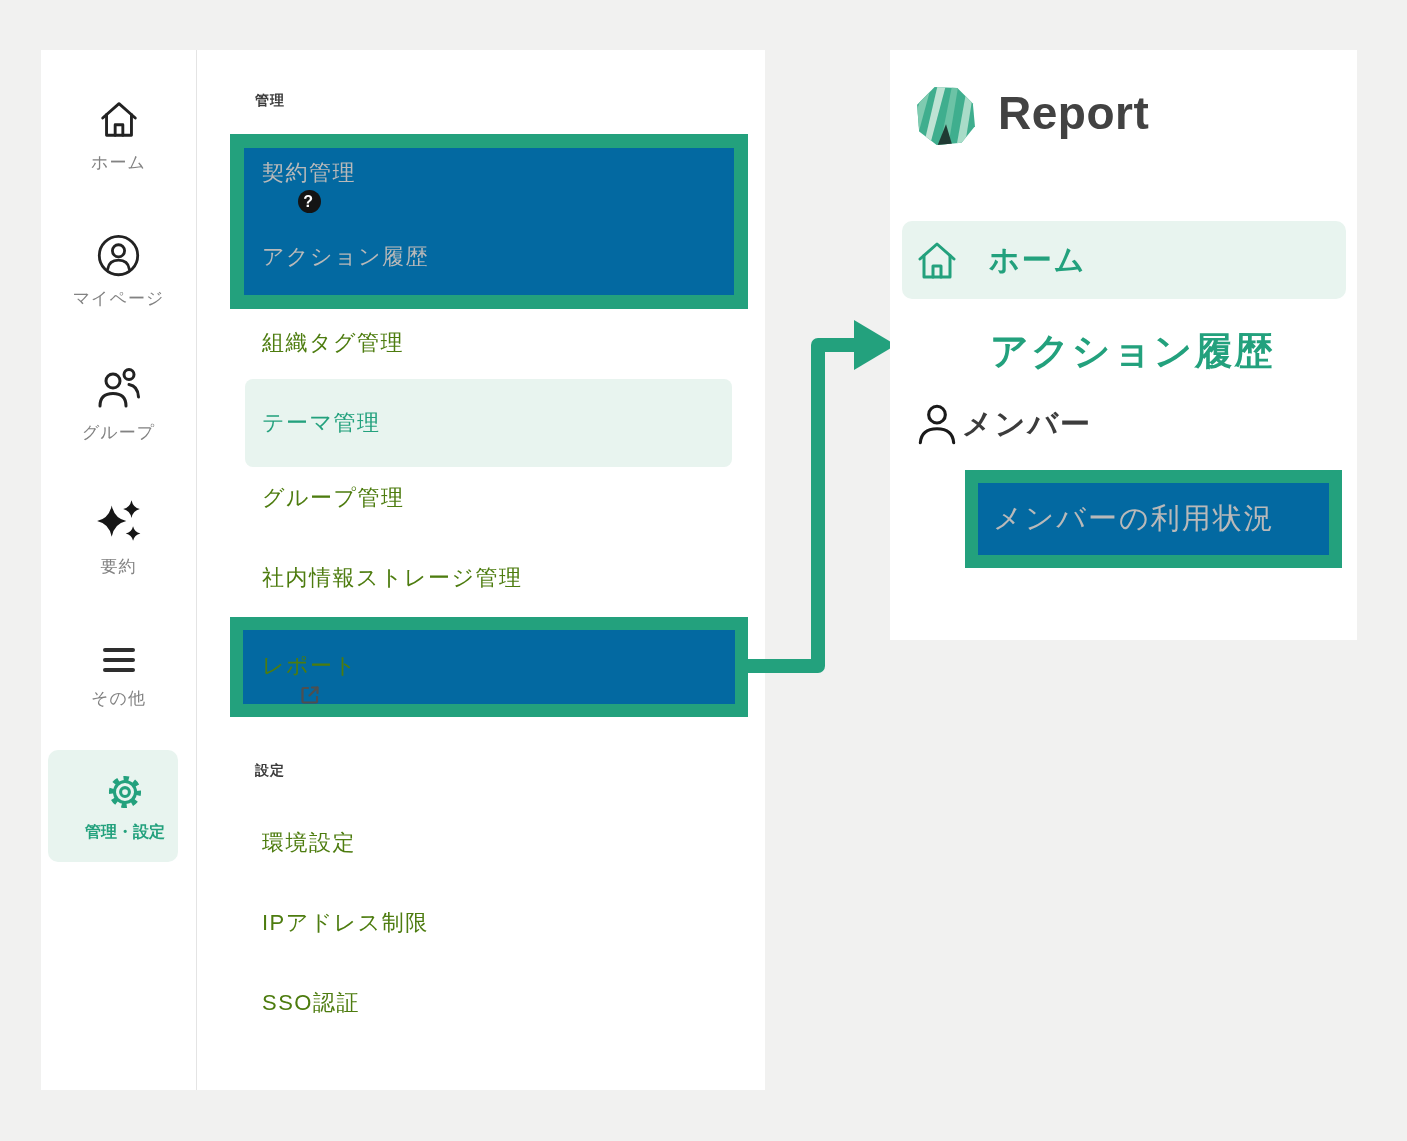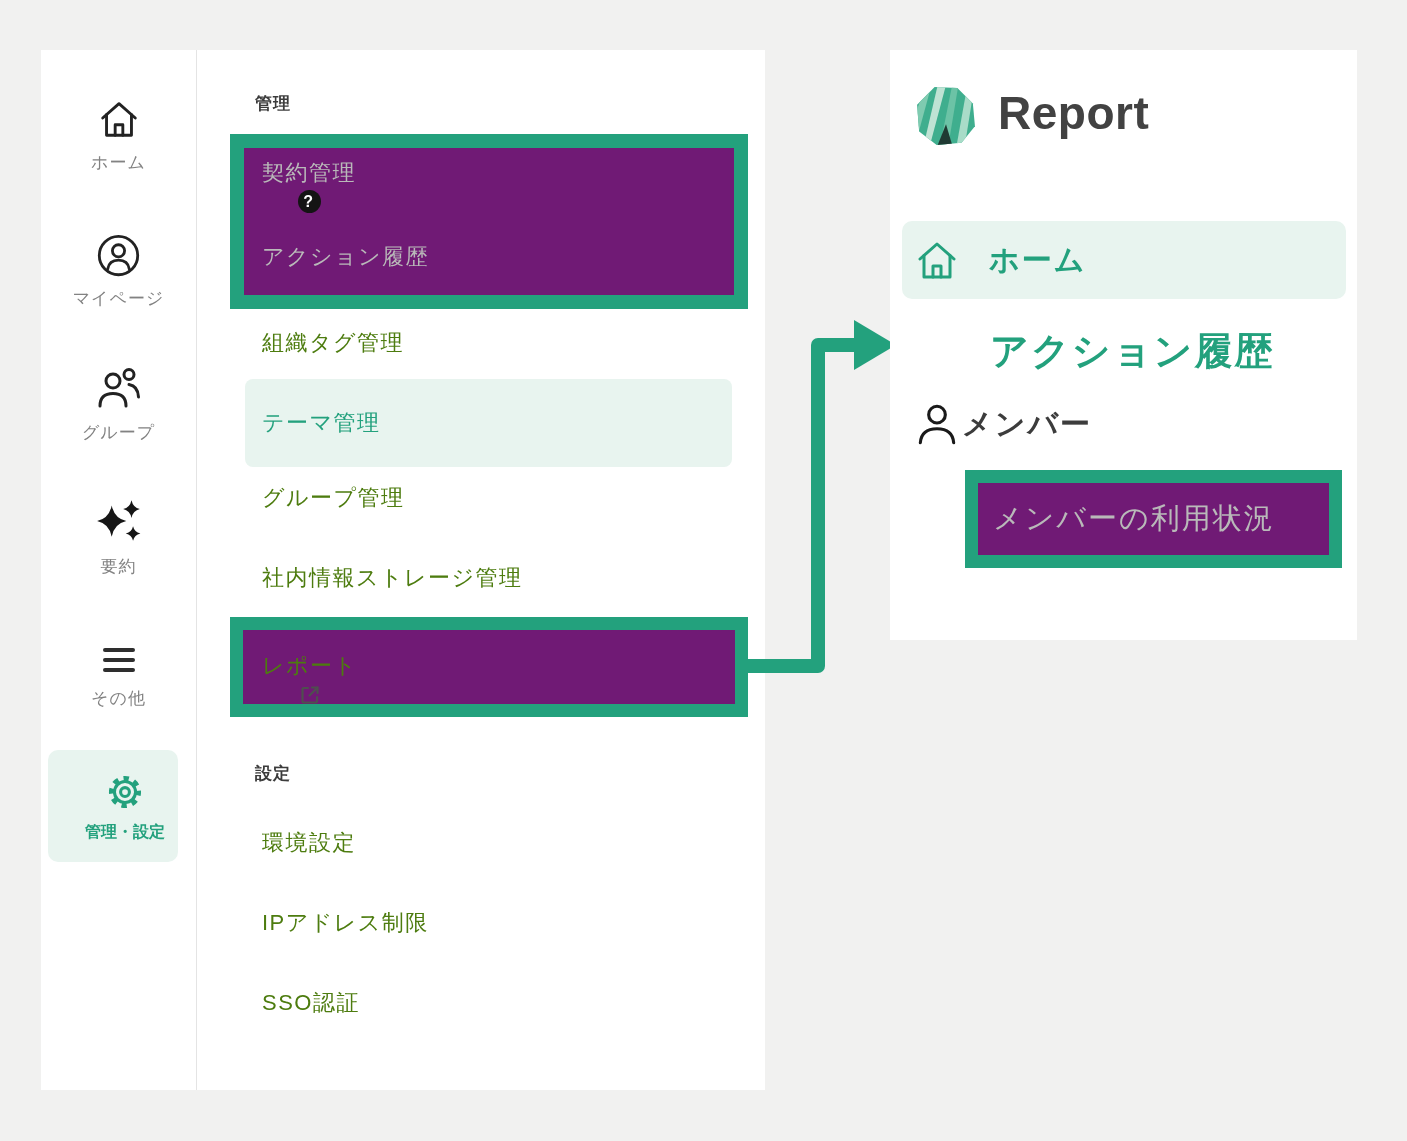--- a/index.html
+++ b/index.html
@@ -12,24 +12,24 @@
   #sidebar-divider { position:absolute; left:196px; top:50px; width:1px; height:1040px; background:#E4E4E4; }
 
   
   .side-item { position:absolute; left:41px; width:155px; display:flex; flex-direction:column; align-items:center; gap:9px; cursor:pointer; }
   .side-item .lbl { font-size:17px; color:#828282; letter-spacing:1px; }
   #side-admin-tile { position:absolute; left:48px; top:750px; width:130px; height:112px; background:#E8F4EF; border-radius:10px;
     display:flex; flex-direction:column; align-items:center; justify-content:center; gap:7px; cursor:pointer;padding-left:24px; }
   #side-admin-tile .lbl { font-size:16px; color:#23A17D; font-weight:bold; }
 
   
-  .menu-header { position:absolute; left:255px; font-size:17px; font-weight:bold; color:#3C3C3C; letter-spacing:1px; }
+  .menu-header { position:absolute; left:255px; font-size:14px; font-weight:bold; color:#3C3C3C; letter-spacing:1px; }
   .menu-item { position:absolute; left:262px; font-size:22px; color:#4d7c0f; letter-spacing:1.5px; cursor:pointer; white-space:nowrap; }
   .menu-item.disabled { color:#B9B9B9; }
-  .hl-frame { position:absolute; border:14px solid #23A17D; background:#701a75; }
+  .hl-frame { position:absolute; border:14px solid #23A17D; background:#0369a1; }
   #frame-contract { left:230px; top:134px; width:518px; height:175px; }
   #frame-report   { left:230px; top:617px; width:518px; height:100px; border-width:13px; }
   #frame-usage    { left:965px; top:470px; width:377px; height:98px; border-width:13px; }
   #theme-pill { position:absolute; left:245px; top:379px; width:487px; height:88px; border-radius:8px; background:#E8F4EF;
     display:flex; align-items:center; padding-left:17px; cursor:pointer; }
   #theme-pill .menu-text { font-size:22px; color:#23A17D; letter-spacing:1.5px; }
   .row-flex { display:flex; align-items:center; gap:2px;flex-direction:column; }
   .help-badge { width:23px; height:23px; border-radius:50%; background:#141414; color:#FFFFFF; font-size:16px; font-weight:bold;
     display:flex; align-items:center; justify-content:center; cursor:pointer; }
 

